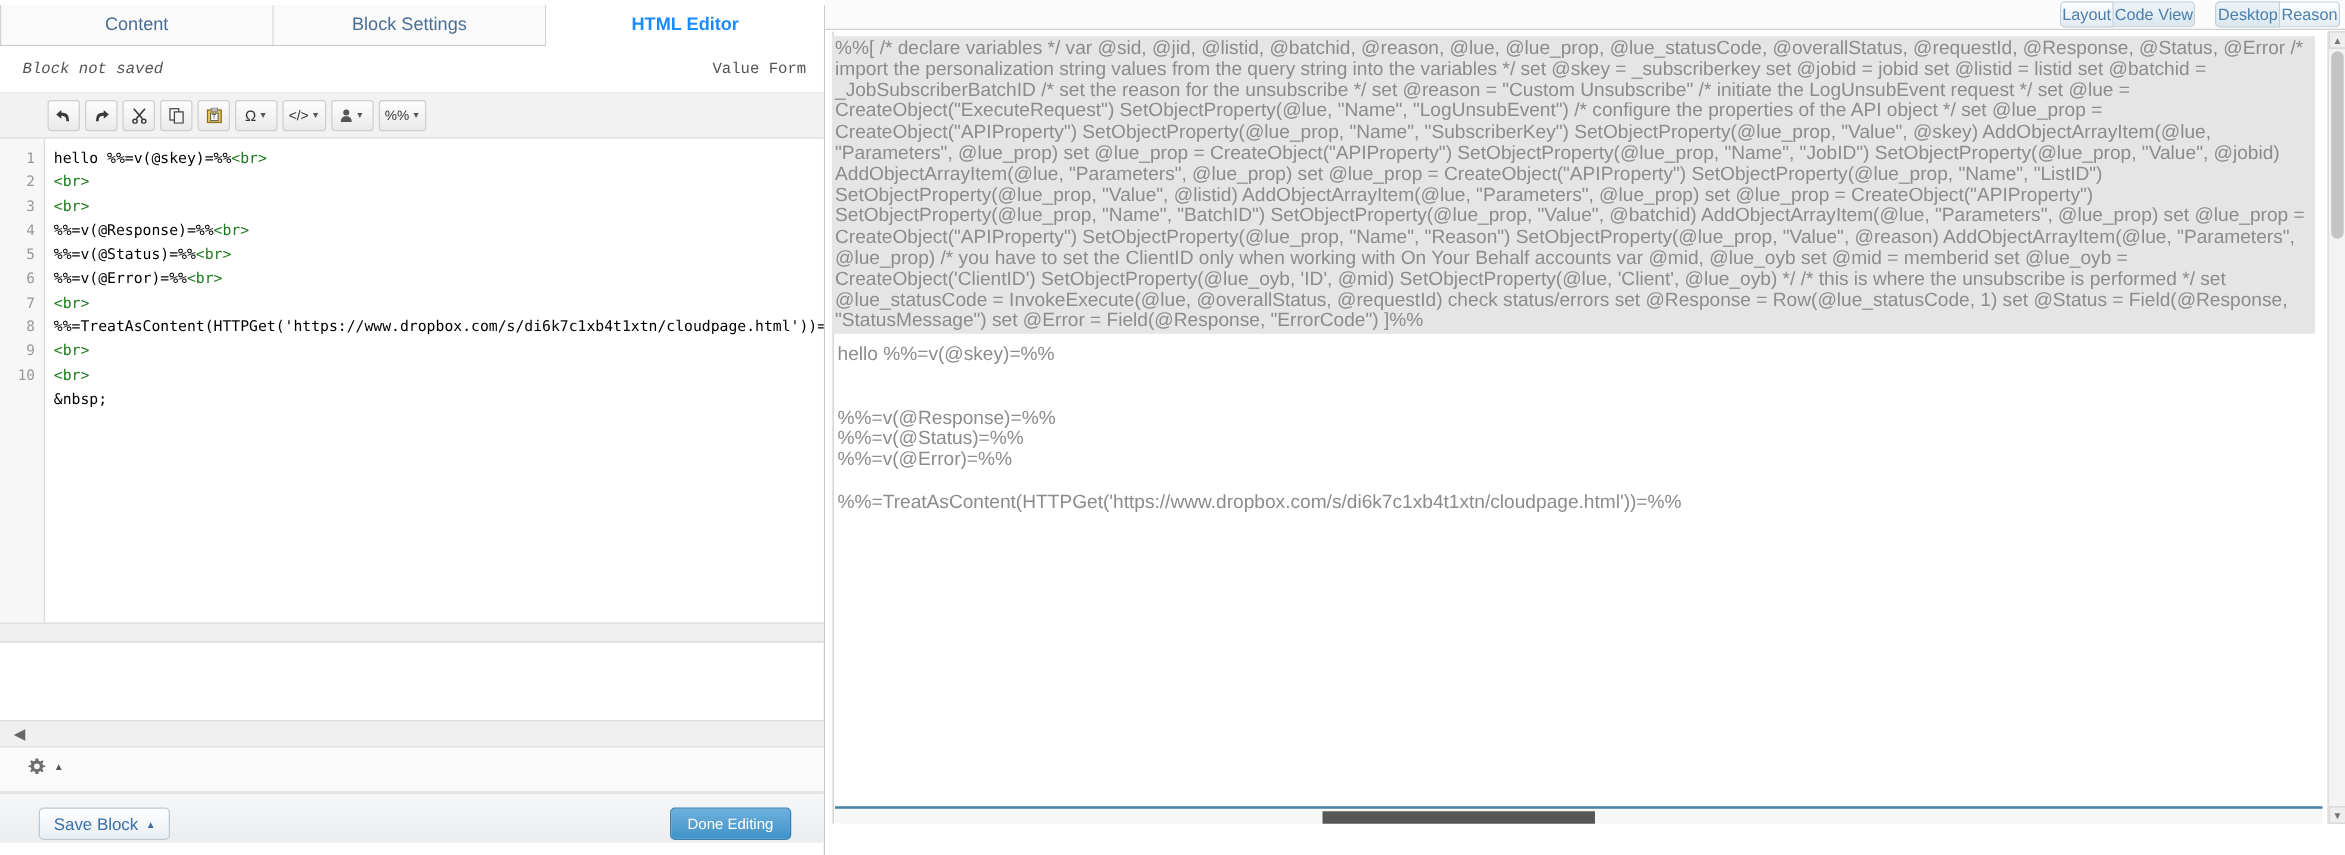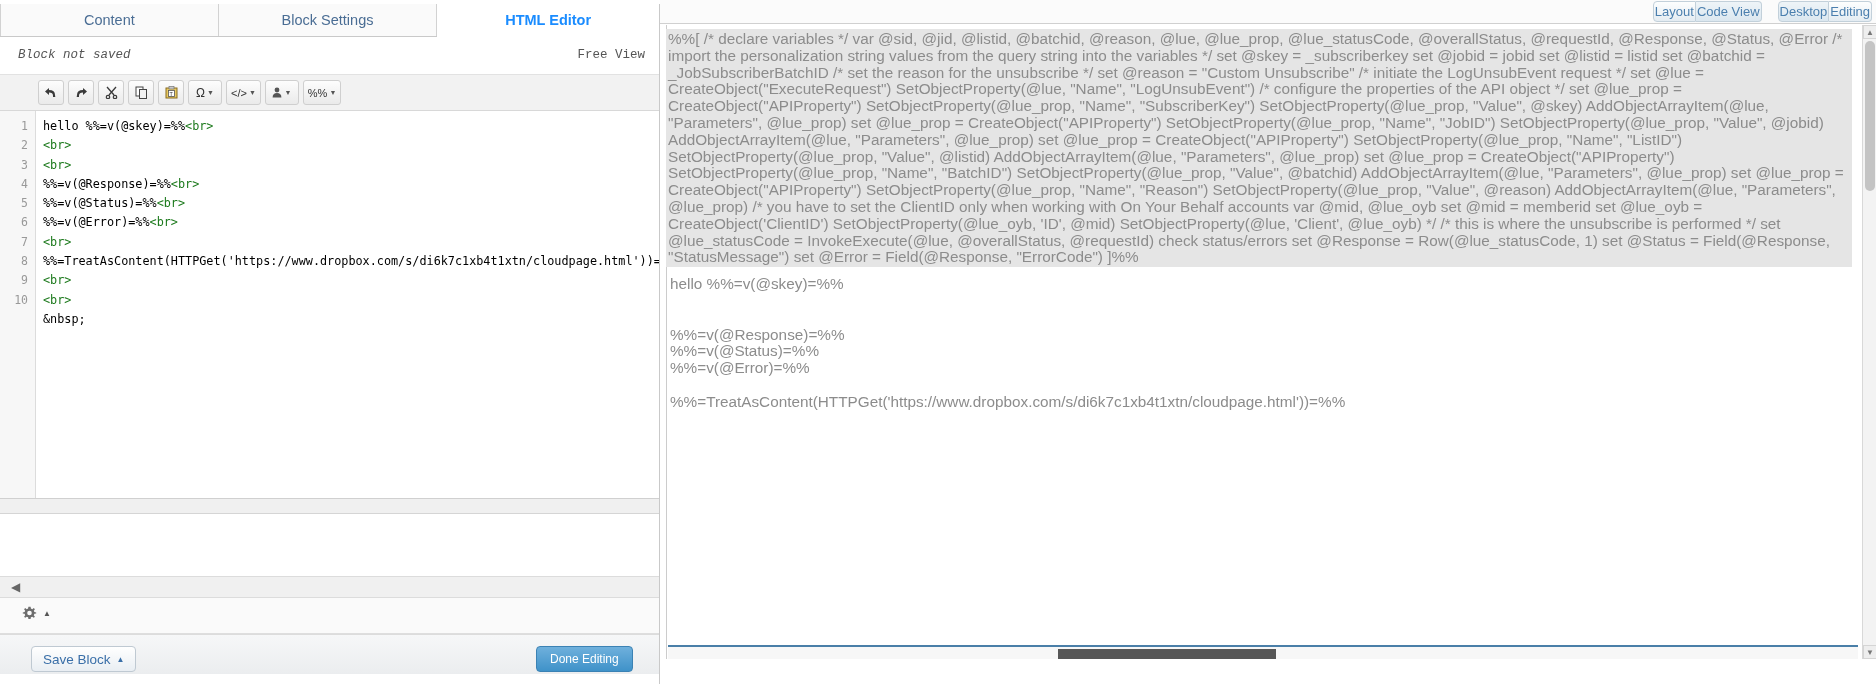--- a/index.html
+++ b/index.html
@@ -320,21 +320,21 @@
       <div class="tab">
         <span>Block Settings</span>
       </div>
       <div class="tab active-html">
         <span>HTML Editor</span>
       </div>
     </div>
 
     <div id="status-row">
       <span id="block-not-saved">Block not saved</span>
-      <span id="free-form-label">Free View</span>
+      <span id="free-form-label">Value Form</span>
     </div>
 
     <div id="editor-toolbar">
       <div class="tb-btn" title="undo">
         <svg width="14" height="12" viewBox="0 0 14 12">
             <path d="M11 8 Q11 3 5 3 L5 1 L1 4.5 L5 8 L5 5.5 Q9 5.5 9 8.8 L9 10 L11.3 10 Z" fill="#3a3a3a"></path>
           </svg>
       </div>
       <div class="tb-btn" title="redo">
         <svg width="14" height="12" viewBox="0 0 14 12">
@@ -436,21 +436,21 @@
         <div class="seg-btn sel">
           <span>Code View</span>
         </div>
       </div>
       <div class="seg-sep"></div>
       <div class="seg-group">
         <div class="seg-btn sel">
           <span>Desktop</span>
         </div>
         <div class="seg-btn">
-          <span>Editing</span>
+          <span>Reason</span>
         </div>
       </div>
     </div>
 
     <div id="preview-wrap">
       <div id="preview-left-rail"></div>
       <div id="preview-body">
         <div id="selected-block">%%[ /* declare variables */ var @sid, @jid, @listid, @batchid, @reason, @lue, @lue_prop, @lue_statusCode, @overallStatus, @requestId, @Response, @Status, @Error /* import the personalization string values from the query string into the variables */ set @skey = _subscriberkey set @jobid = jobid set @listid = listid set @batchid = _JobSubscriberBatchID /* set the reason for the unsubscribe */ set @reason = "Custom Unsubscribe" /* initiate the LogUnsubEvent request */ set @lue = CreateObject("ExecuteRequest") SetObjectProperty(@lue, "Name", "LogUnsubEvent") /* configure the properties of the API object */ set @lue_prop = CreateObject("APIProperty") SetObjectProperty(@lue_prop, "Name", "SubscriberKey") SetObjectProperty(@lue_prop, "Value", @skey) AddObjectArrayItem(@lue, "Parameters", @lue_prop) set @lue_prop = CreateObject("APIProperty") SetObjectProperty(@lue_prop, "Name", "JobID") SetObjectProperty(@lue_prop, "Value", @jobid) AddObjectArrayItem(@lue, "Parameters", @lue_prop) set @lue_prop = CreateObject("APIProperty") SetObjectProperty(@lue_prop, "Name", "ListID") SetObjectProperty(@lue_prop, "Value", @listid) AddObjectArrayItem(@lue, "Parameters", @lue_prop) set @lue_prop = CreateObject("APIProperty") SetObjectProperty(@lue_prop, "Name", "BatchID") SetObjectProperty(@lue_prop, "Value", @batchid) AddObjectArrayItem(@lue, "Parameters", @lue_prop) set @lue_prop = CreateObject("APIProperty") SetObjectProperty(@lue_prop, "Name", "Reason") SetObjectProperty(@lue_prop, "Value", @reason) AddObjectArrayItem(@lue, "Parameters", @lue_prop) /* you have to set the ClientID only when working with On Your Behalf accounts var @mid, @lue_oyb set @mid = memberid set @lue_oyb = CreateObject('ClientID') SetObjectProperty(@lue_oyb, 'ID', @mid) SetObjectProperty(@lue, 'Client', @lue_oyb) */ /* this is where the unsubscribe is performed */ set @lue_statusCode = InvokeExecute(@lue, @overallStatus, @requestId) check status/errors set @Response = Row(@lue_statusCode, 1) set @Status = Field(@Response, "StatusMessage") set @Error = Field(@Response, "ErrorCode") ]%%</div>
         <div class="prev-gap-half"></div>
         <div class="prev-line">hello %%=v(@skey)=%%</div>

